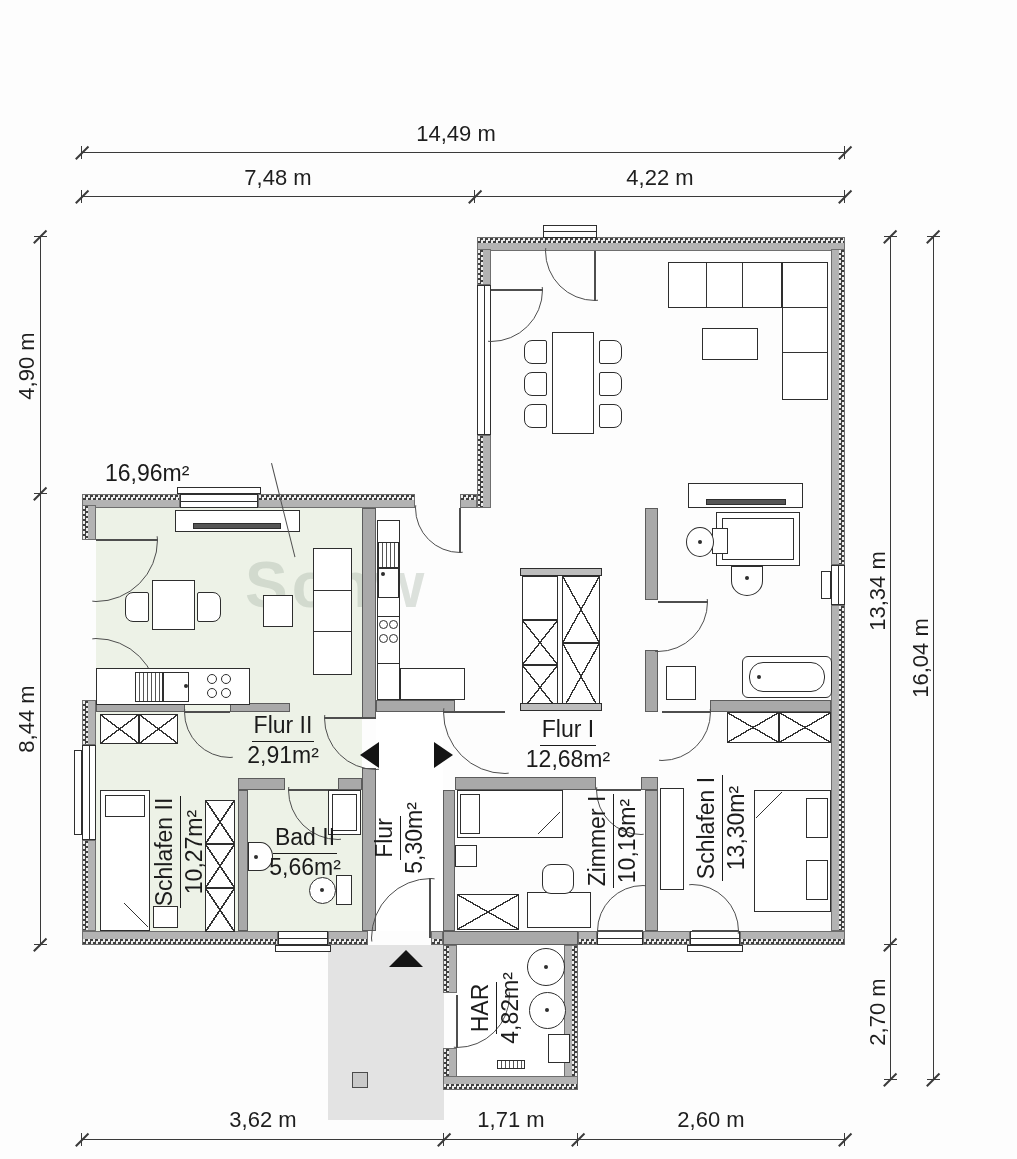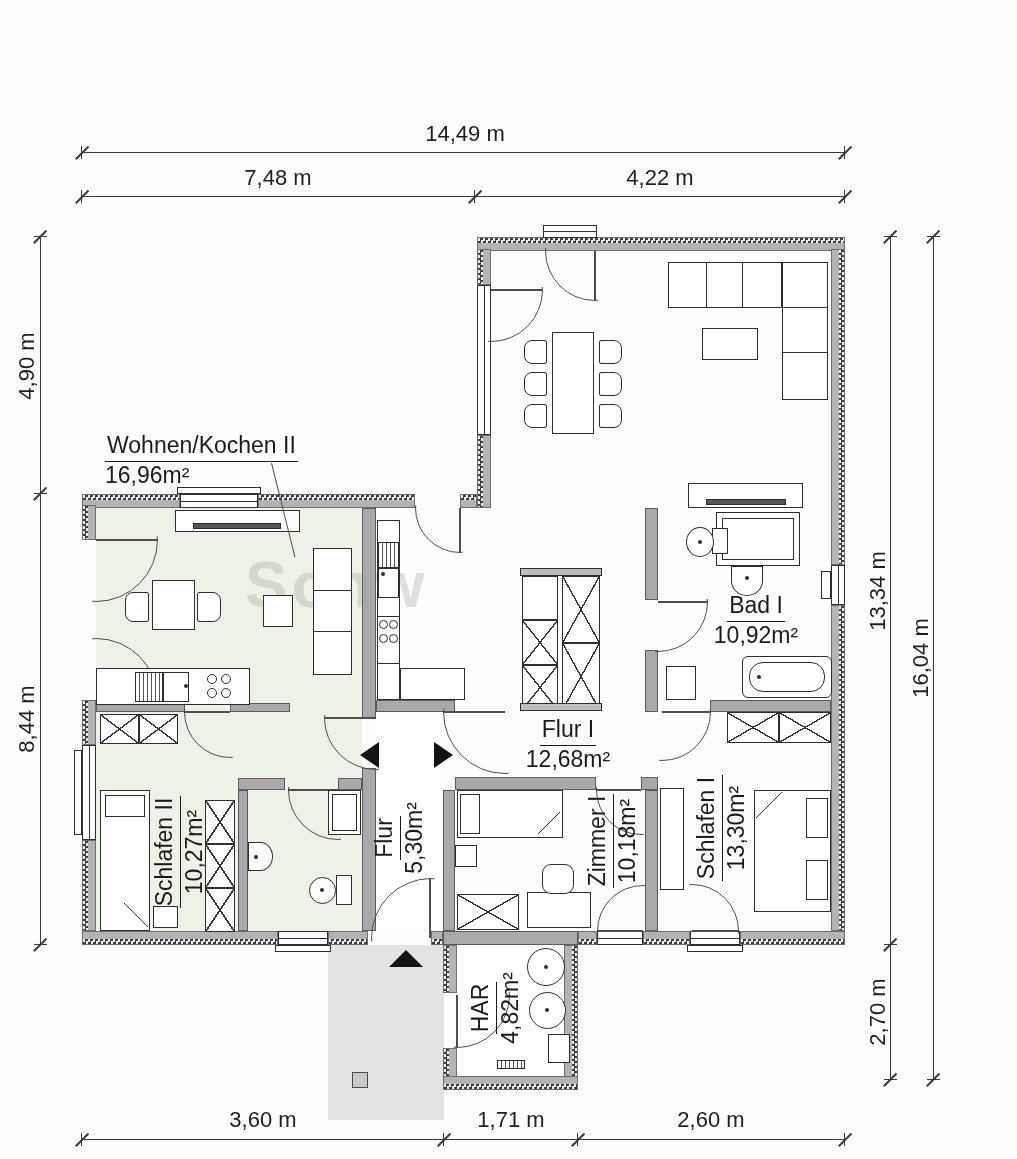--- a/index.html
+++ b/index.html
@@ -254,23 +254,27 @@
   <i class="dot" style="left:184px;top:684px;"></i>
   <i class="f c" style="left:207px;top:674px;width:10px;height:10px;"></i>
   <i class="f c" style="left:221px;top:674px;width:10px;height:10px;"></i>
   <i class="f c" style="left:207px;top:688px;width:10px;height:10px;"></i>
   <i class="f c" style="left:221px;top:688px;width:10px;height:10px;"></i>
 
   <div class="rl" style="left:488px;top:716px;width:160px;">
     <span class="nm">Flur I</span><br>
     <span>12,68m²</span>
   </div>
-  <div class="rl" style="left:676px;top:592px;width:160px;">
-    <span class="nm">Bad I</span><br>
-    <span>10,92m²</span>
+  <div class="rl" style="left:203px;top:712px;width:160px;">
+    <span class="nm">Flur II</span><br>
+    <span>2,91m²</span>
+  </div>
+  <div class="rl" style="left:225px;top:824px;width:160px;">
+    <span class="nm">Bad II</span><br>
+    <span>5,66m²</span>
   </div>
 
   <div class="rl rot" style="left:612px;top:799px;width:220px;height:58px;">
     <span class="nm">Schlafen I</span>
     <span>13,30m²</span>
   </div>
   <div class="rl rot" style="left:503px;top:812px;width:220px;height:58px;">
     <span class="nm">Zimmer I</span>
     <span>10,18m²</span>
   </div>
@@ -281,21 +285,21 @@
   <div class="rl rot" style="left:290px;top:809px;width:220px;height:58px;">
     <span class="nm">Flur</span>
     <span>5,30m²</span>
   </div>
   <div class="rl rot" style="left:431px;top:982px;width:130px;height:52px;">
     <span class="nm">HAR</span>
     <span>4,82m²</span>
   </div>
 
   <div class="rl" style="left:105px;top:432px;text-align:left;">
-    <span class="nm">Wohnen/Kochen II</span><br>
+    <br>
     <span>16,96m²</span>
   </div>
   <i class="abs" style="left:272px;top:463px;width:97px;height:1.4px;background:#4e4e4e;transform:rotate(76deg);transform-origin:0 0;"></i>
 
 
   <i class="dline" style="left:82px;top:152px;width:763px;height:1.4px;"></i>
   <i class="dline" style="left:82px;top:196px;width:763px;height:1.4px;"></i>
   <i class="dline" style="left:40px;top:237px;width:1.4px;height:708px;"></i>
   <i class="dline" style="left:890px;top:237px;width:1.4px;height:843px;"></i>
   <i class="dline" style="left:933px;top:237px;width:1.4px;height:843px;"></i>
@@ -334,25 +338,25 @@
 
   <i class="tkv" style="left:81px;top:1133px;"></i>
     <i class="sl" style="left:73px;top:1139px;"></i>
   <i class="tkv" style="left:443px;top:1133px;"></i>
     <i class="sl" style="left:435px;top:1139px;"></i>
   <i class="tkv" style="left:577px;top:1133px;"></i>
     <i class="sl" style="left:569px;top:1139px;"></i>
   <i class="tkv" style="left:844px;top:1133px;"></i>
     <i class="sl" style="left:836px;top:1139px;"></i>
 
-  <div class="dl" style="left:385px;top:121px;width:160px;">14,49 m</div>
+  <div class="dl" style="left:376px;top:121px;width:160px;">14,49 m</div>
   <div class="dl" style="left:198px;top:165px;width:160px;">7,48 m</div>
   <div class="dl" style="left:580px;top:165px;width:160px;">4,22 m</div>
   <div class="dl rot" style="left:-53px;top:353px;width:160px;">4,90 m</div>
   <div class="dl rot" style="left:-53px;top:706px;width:160px;">8,44 m</div>
   <div class="dl rot" style="left:798px;top:578px;width:160px;">13,34 m</div>
   <div class="dl rot" style="left:798px;top:999px;width:160px;">2,70 m</div>
   <div class="dl rot" style="left:841px;top:645px;width:160px;">16,04 m</div>
-  <div class="dl" style="left:183px;top:1107px;width:160px;">3,60 m</div>
+  <div class="dl" style="left:183px;top:1107px;width:160px;">3,62 m</div>
   <div class="dl" style="left:431px;top:1107px;width:160px;">1,71 m</div>
   <div class="dl" style="left:631px;top:1107px;width:160px;">2,60 m</div>
 
 </div>
 
 </body></html>

